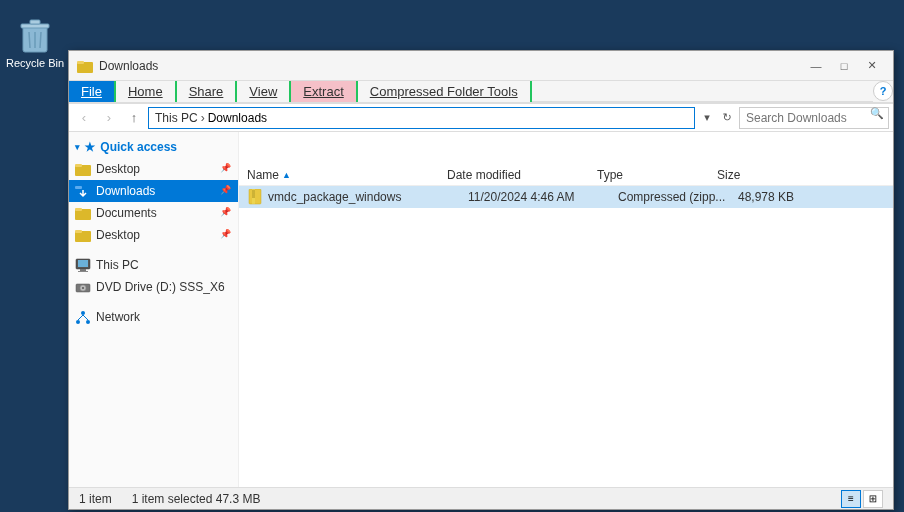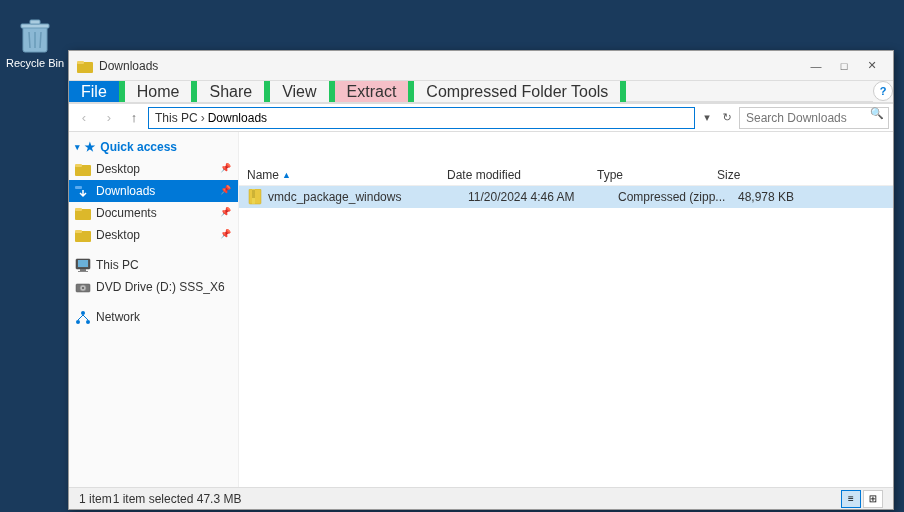--- a/index.html
+++ b/index.html
@@ -98,24 +98,25 @@
       display: flex;
       height: 22px;
       background: #f5f5f5;
       border-bottom: 1px solid #ddd;
     }
     .ribbon-tab {
       padding: 0 12px;
       height: 100%;
       display: flex;
       align-items: center;
-      font-size: 16px;
-      cursor: pointer;
-      color: #333;
-      border-right: 6px solid #22c55e;
+      font-size: 13px;
+      cursor: pointer;
+      color: #333;
+      border-right: 2px solid #22c55e;
+      text-decoration: underline;
     }
     .ribbon-tab.active {
       background: #0078d7;
       color: white;
     }
     .ribbon-tab.extract-tab {
       background: #f5c0c8;
       color: #333;
       text-align: right;
     }
@@ -347,21 +348,21 @@
       display: flex;
       align-items: center;
       padding: 0 10px;
       font-size: 12px;
       color: #333;
       flex-shrink: 0;
     }
     .status-left {
       flex: 1;
       display: flex;
-      gap: 1px;
+      gap: 20px;
     }
     .status-right {
       display: flex;
       gap: 2px;
     }
     .view-btn {
       width: 20px;
       height: 18px;
       border: 1px solid #ccc;
       background: white;

